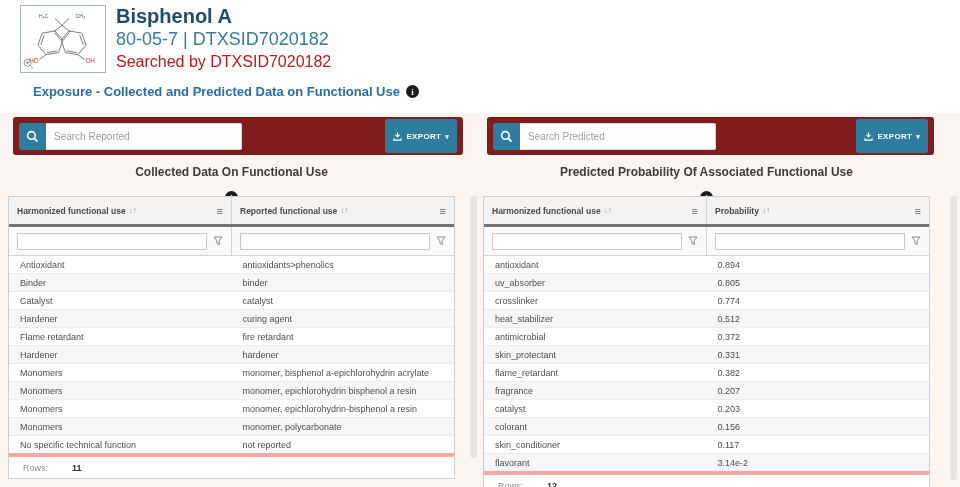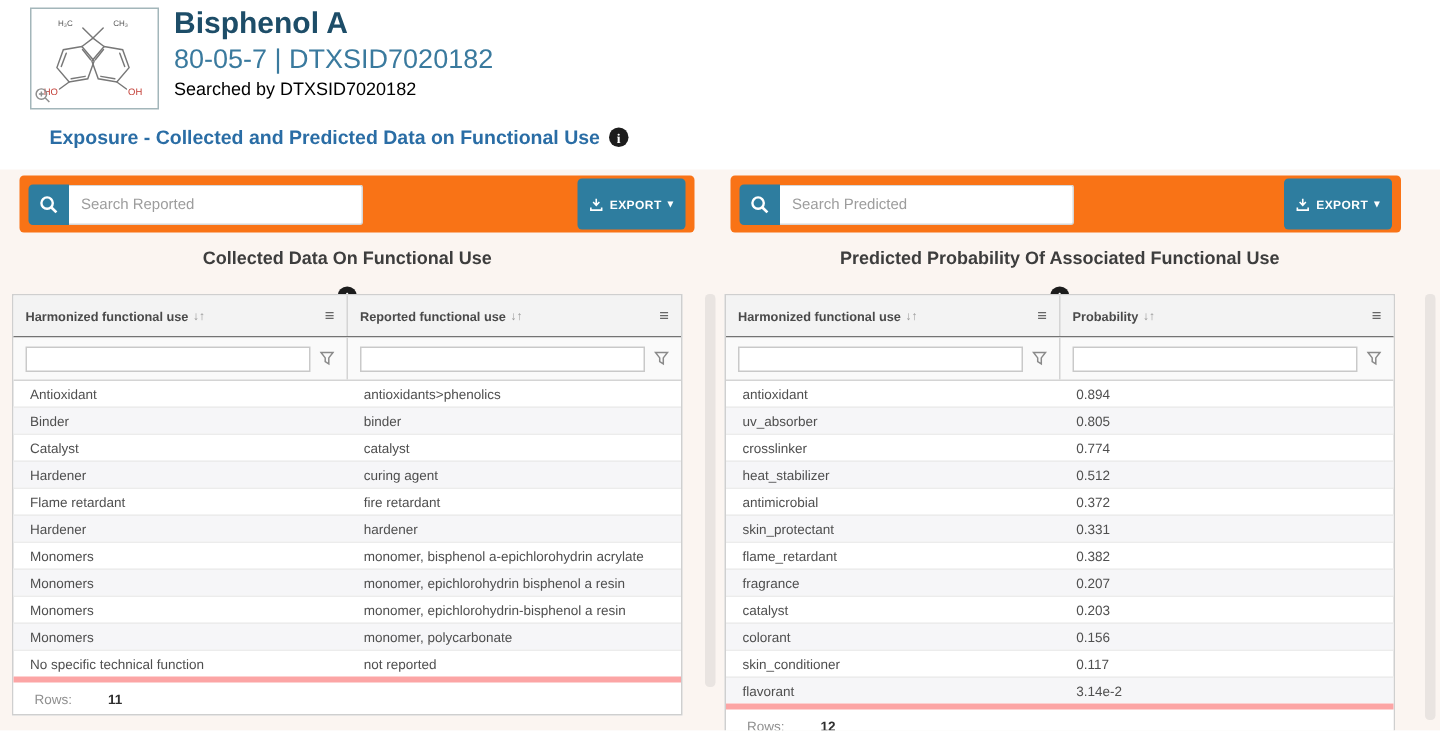--- a/index.html
+++ b/index.html
@@ -6,29 +6,29 @@
   .page{position:relative;width:960px;height:487px;background:#fbf5f1;overflow:hidden;
         font-family:"Liberation Sans",sans-serif;-webkit-font-smoothing:antialiased;}
   .top-band{position:absolute;left:0;top:0;width:960px;height:113px;background:#ffffff;}
 
   
   .struct-box{position:absolute;left:20px;top:5px;width:84px;height:66px;background:#fff;
               border:1px solid #a3b6ba;cursor:pointer;}
   .titles{position:absolute;left:116px;top:5px;line-height:1.15;}
   .title{font-size:20px;font-weight:bold;color:#1d4d68;}
   .subtitle{font-size:18px;color:#3a7a9e;margin-top:1px;}
-  .searched{font-size:12px;color:#000000;margin-top:3px;}
+  .searched{font-size:16px;color:#b91c1c;margin-top:3px;}
   .exposure{position:absolute;left:33px;top:84px;font-size:13px;font-weight:bold;color:#2a6da5;
             display:flex;align-items:center;gap:6px;}
   .info-icon{width:13px;height:13px;min-width:13px;background:#1c1c1c;color:#fff;border-radius:50%;
              font-size:9px;font-weight:bold;display:inline-flex;align-items:center;justify-content:center;
              cursor:pointer;font-family:"Liberation Serif",serif;}
 
   
-  .toolbar{position:absolute;top:117px;height:38px;background:#f97316;border-radius:3px;
+  .toolbar{position:absolute;top:117px;height:38px;background:#7f1d1d;border-radius:3px;
            display:flex;align-items:center;padding:0 6px;box-sizing:border-box;}
   .toolbar.tb-left{left:13px;width:450px;}
   .toolbar.tb-right{left:487px;width:447px;}
   .search-btn{width:27px;height:27px;background:#2e7d9f;border:none;border-radius:3px 0 0 3px;
               display:flex;align-items:center;justify-content:center;cursor:pointer;padding:0;}
   .search-input{width:196px;height:27px;border:1px solid #d6d6d6;border-left:none;border-radius:0 2px 2px 0;
                 font-size:10px;padding:0 8px;box-sizing:border-box;color:#555;outline:none;
                 font-family:"Liberation Sans",sans-serif;}
   .search-input::placeholder{color:#9d9d9d;}
   .export-btn{margin-left:auto;background:#2e7d9f;color:#fff;border:none;border-radius:3px;height:21px;
@@ -39,21 +39,21 @@
   
   .tbl-title{position:absolute;top:165px;font-size:12px;font-weight:bold;color:#3d3d3d;
              display:flex;align-items:center;justify-content:center;gap:12px;flex-direction:column;}
   .tbl-title.tt-left{left:8px;width:447px;}
   .tbl-title.tt-right{left:483px;width:447px;}
 
   
   .grid{position:absolute;top:196px;width:447px;background:#fff;border:1px solid #cfcfcf;box-sizing:border-box;}
   .grid.g-left{left:8px;}
   .grid.g-right{left:483px;}
-  .g-head{display:flex;background:#f3f3f3;border-bottom:1px solid #737373;}
+  .g-head{display:flex;background:#f3f3f3;border-bottom:3px solid #737373;}
   .g-hcell{flex:1;display:flex;align-items:center;padding:0 8px;height:27px;cursor:pointer;min-width:0;}
   .g-hcell+.g-hcell{border-left:1px solid #d4d4d4;}
   .h-label{font-weight:bold;color:#4a4a4a;font-size:8.5px;white-space:nowrap;}
   .sort{color:#999;font-size:8px;margin-left:3px;}
   .menu{margin-left:auto;color:#666;font-size:11px;cursor:pointer;}
   .g-filter{display:flex;background:#fafafa;border-bottom:1px solid #d4d4d4;}
   .f-cell{flex:1;display:flex;align-items:center;padding:0 8px;height:28px;gap:6px;min-width:0;}
   .f-cell+.f-cell{border-left:1px solid #d4d4d4;}
   .f-input{flex:1;height:15px;border:1px solid #c9c9c9;background:#fff;outline:none;min-width:0;
            font-size:9px;padding:0 4px;font-family:"Liberation Sans",sans-serif;}

